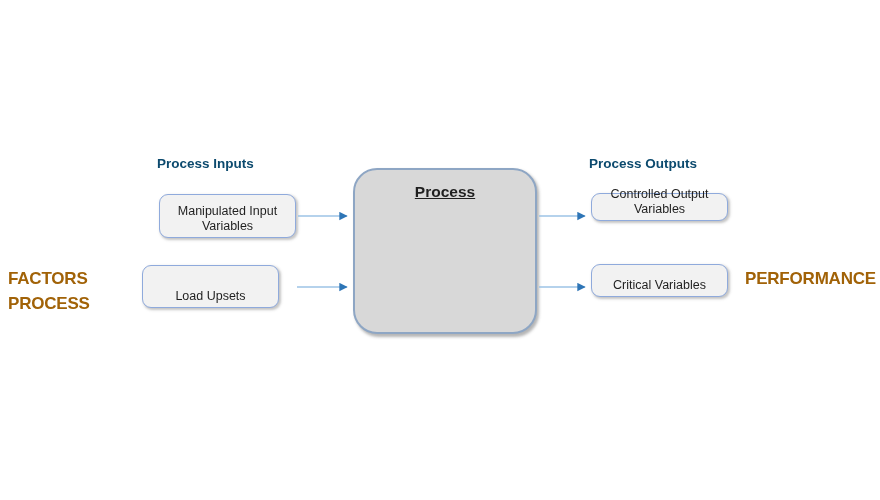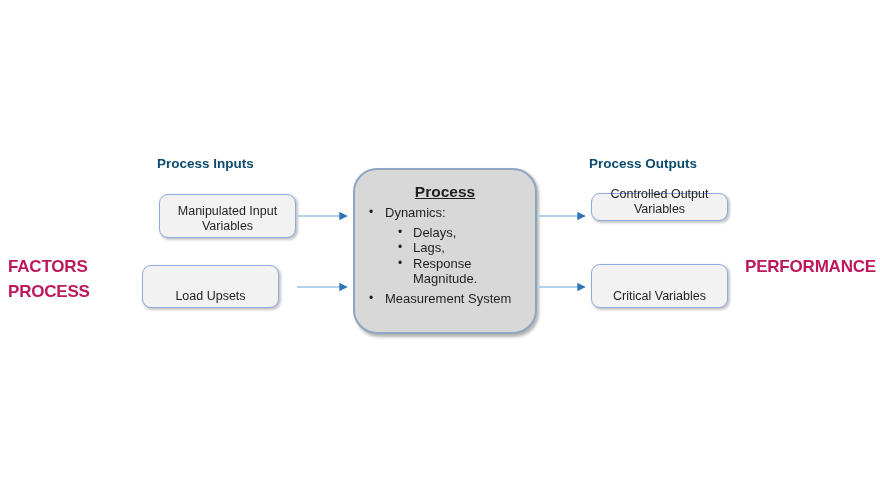--- a/index.html
+++ b/index.html
@@ -13,22 +13,23 @@
     background: #ffffff;
     overflow: hidden;
   }
 
   .side-label {
     position: absolute;
     font-weight: bold;
     font-size: 17px;
     line-height: 25px;
     letter-spacing: -0.2px;
-    color: #be185d;
+    color: #a16207;
     white-space: nowrap;
+    margin-top: 12px;
   }
   .side-label.left  { left: 8px;   top: 254px; }
   .side-label.right { left: 745px; top: 254px; }
 
   .col-header {
     position: absolute;
     top: 156px;
     width: 141px;
     text-align: left;
     font-weight: bold;
@@ -50,21 +51,21 @@
     align-items: flex-end;
     justify-content: center;
     text-align: center;
     font-size: 12.5px;
     line-height: 15px;
     padding: 3px 8px;
   }
   .node.in1  { left: 159px; top: 194px; height: 44px; }
   .node.in2  { left: 142px; top: 265px; height: 43px; }
   .node.out1 { left: 591px; top: 193px; height: 28px; }
-  .node.out2 { left: 591px; top: 264px; height: 44px; }
+  .node.out2 { left: 591px; top: 264px; height: 33px; }
 
   .process-box {
     position: absolute;
     left: 353px; top: 168px;
     width: 184px; height: 166px;
     background: #d8d8d8;
     border: 2px solid #8ea6c4;
     border-radius: 24px;
     box-shadow: 2px 2.5px 3px rgba(90,90,90,0.45);
   }
@@ -119,27 +120,20 @@
   <div class="node in1">
     <span>Manipulated Input Variables</span>
   </div>
 
   <div class="node in2">
     <span>Load Upsets</span>
   </div>
 
   <div class="process-box">
     <div class="process-title">Process</div>
-    <ul class="process-list">
-      <li class="lvl1"><span>Dynamics:</span></li>
-      <li class="lvl2"><span>Delays,</span></li>
-      <li class="lvl2"><span>Lags,</span></li>
-      <li class="lvl2"><span>Response Magnitude.</span></li>
-      <li class="lvl1"><span>Measurement System</span></li>
-    </ul>
   </div>
 
   <div class="col-header outputs">Process Outputs</div>
 
   <div class="node out1">
     <span>Controlled Output Variables</span>
   </div>
 
   <div class="node out2">
     <span>Critical Variables</span>

